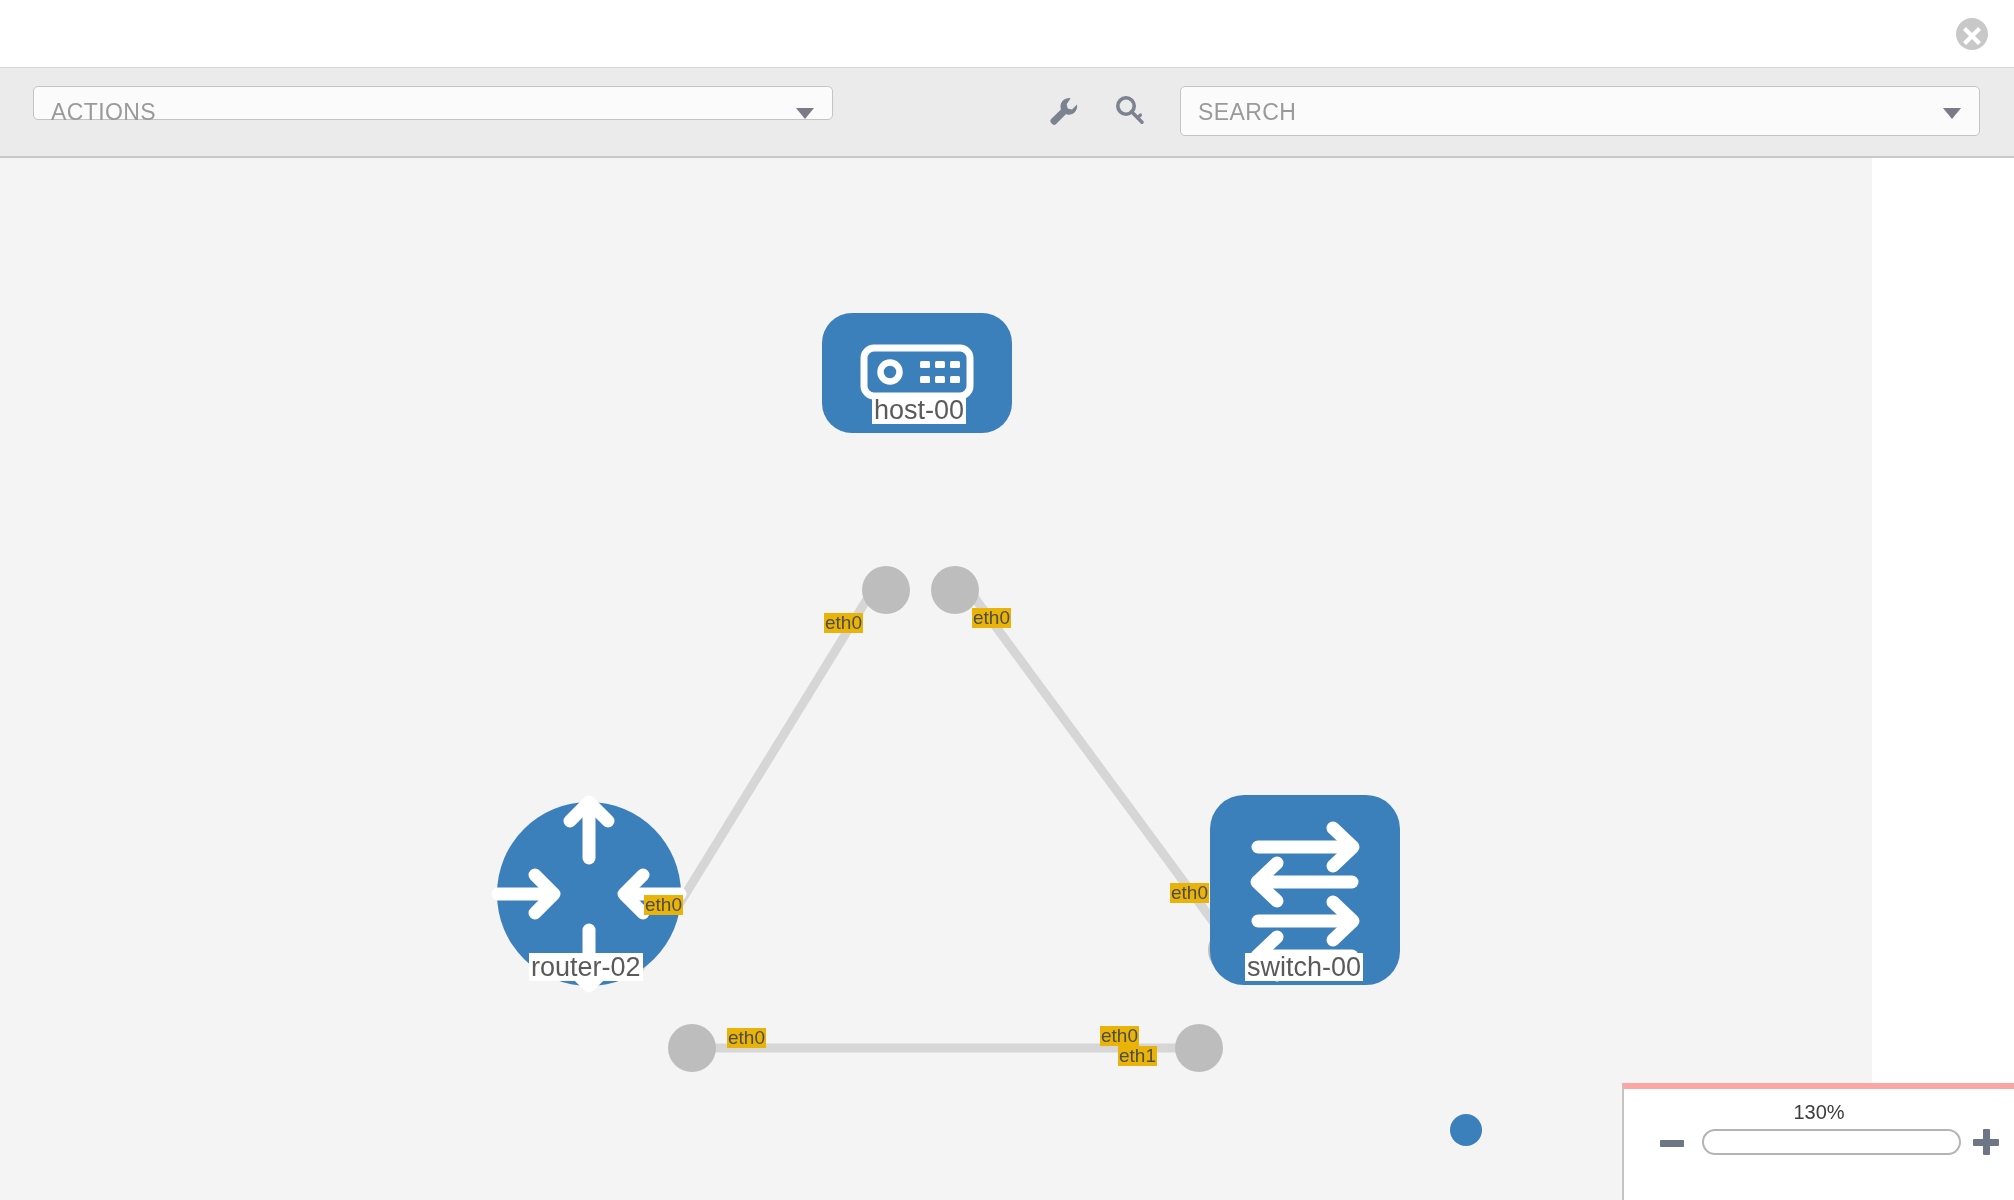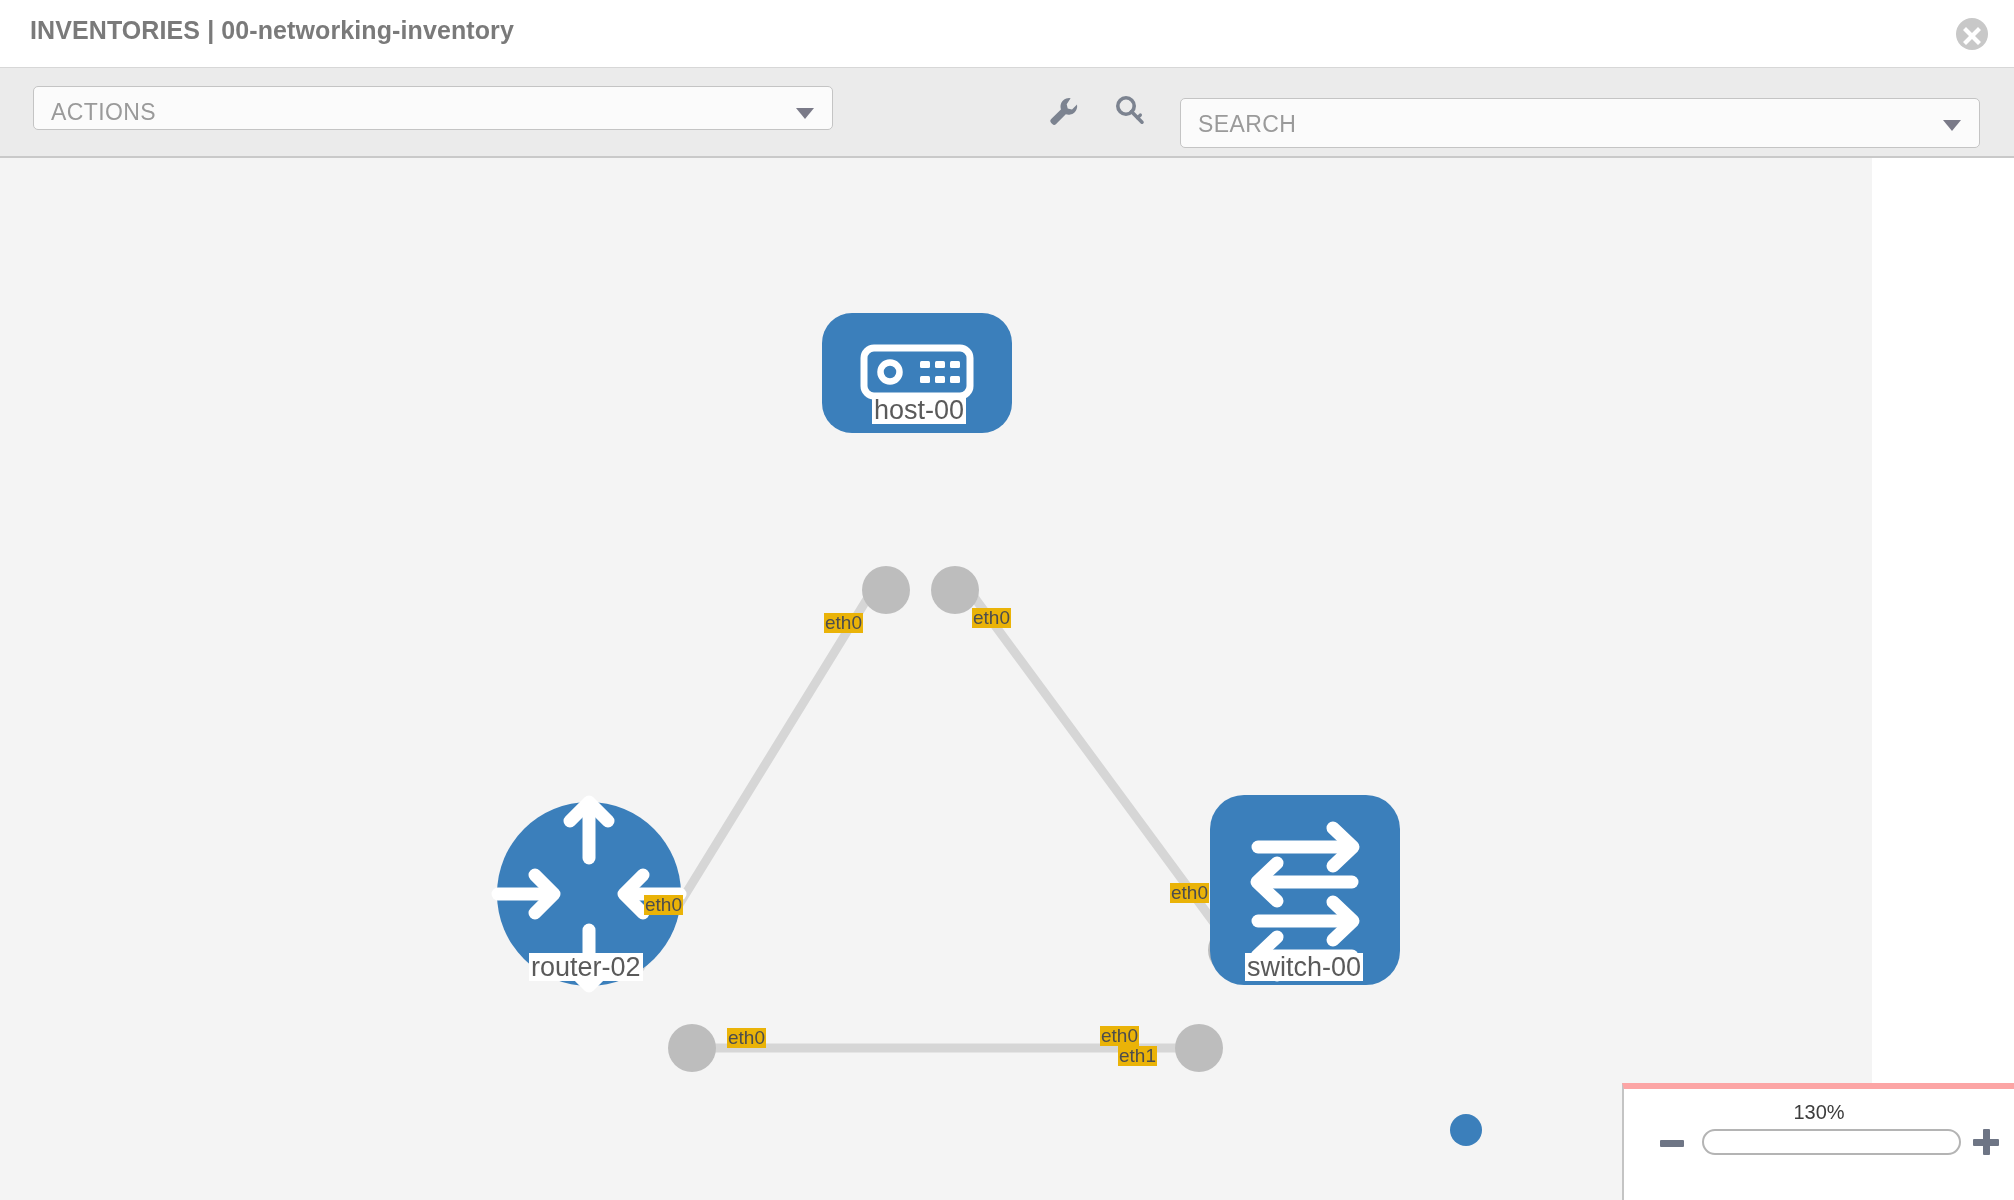--- a/index.html
+++ b/index.html
@@ -55,21 +55,21 @@
     height: 90px;
     background: #ebebeb;
     border-bottom: 2px solid #c9c9c9;
     box-sizing: border-box;
   }
   #actions-select {
     position: absolute;
     left: 33px;
     top: 18px;
     width: 800px;
-    height: 44px;
+    height: 34px;
     background: #fbfbfb;
     border: 1px solid #c4c4c4;
     border-radius: 5px;
     box-sizing: border-box;
     cursor: pointer;
   }
   #actions-select .sel-label {
     position: absolute;
     left: 17px;
     top: 12px;
@@ -92,21 +92,21 @@
     width: 34px;
     height: 34px;
     cursor: pointer;
   }
   #wrench-icon { left: 1046px; }
   #key-icon { left: 1113px; }
 
   #search-box {
     position: absolute;
     left: 1180px;
-    top: 30px;
+    top: 18px;
     width: 800px;
     height: 50px;
     background: #fbfbfb;
     border: 1px solid #c4c4c4;
     border-radius: 5px;
     box-sizing: border-box;
     cursor: text;
   }
   #search-box .sel-label {
     position: absolute;
@@ -220,21 +220,20 @@
     background: #6e7585;
     border-radius: 1px;
   }
   #zoom-in-button::before { left: 0; top: 10px; width: 26px; height: 7px; }
   #zoom-in-button::after { left: 10px; top: 0; width: 7px; height: 26px; }
 </style>
 </head>
 <body>
 
 <div id="header">
-  <div id="page-title">INVENTORIES | 00-networking-inventory</div>
   <div id="close-button">
     <svg width="32" height="32" viewBox="0 0 32 32" aria-hidden="true">
       <path d="M10 9 L16 15 L22 9 L25 12 L19 18 L25 24 L22 27 L16 21 L10 27 L7 24 L13 18 L7 12 Z" fill="#ffffff"></path>
     </svg>
   </div>
 </div>
 
 <div id="toolbar">
 
   <div id="actions-select">

